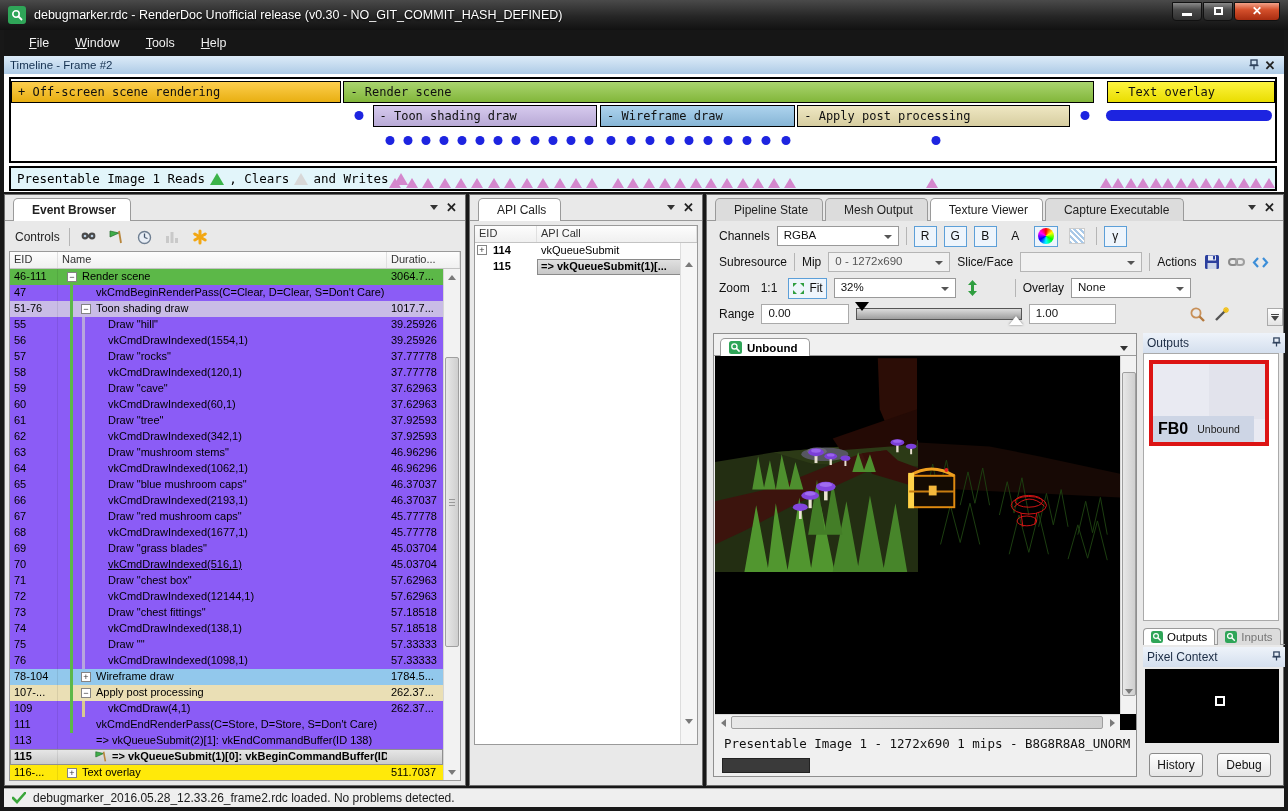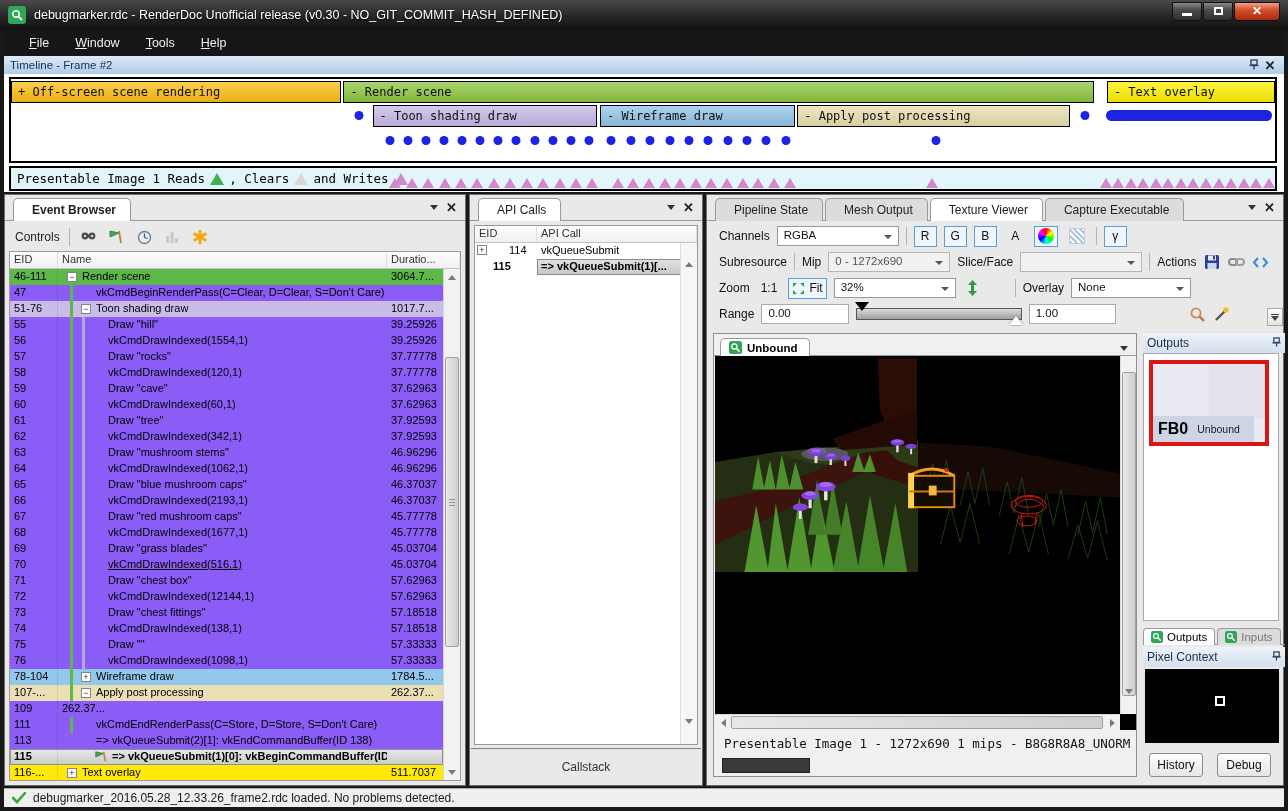--- a/index.html
+++ b/index.html
@@ -481,20 +481,21 @@
               <div class="eb-name"><span class="eb-guide" style="left: 12px; background: rgb(92, 184, 72);"></span><span class="eb-expand" style="left: 23px;">+</span><span class="eb-label" style="margin-left: 38px;">Wireframe draw</span></div>
               <div class="eb-dur">1784.5...</div>
             </div>
             <div class="eb-row" style="background: rgb(234, 223, 181);">
               <div class="eb-eid">107-...</div>
               <div class="eb-name"><span class="eb-guide" style="left: 12px; background: rgb(92, 184, 72);"></span><span class="eb-expand" style="left: 23px;">−</span><span class="eb-label" style="margin-left: 38px;">Apply post processing</span></div>
               <div class="eb-dur">262.37...</div>
             </div>
             <div class="eb-row">
               <div class="eb-eid">109</div>
+              <div class="eb-name"><span class="eb-guide" style="left: 12px; background: rgb(92, 184, 72);"></span><span class="eb-guide" style="left: 24px; background: rgb(216, 202, 144);"></span><span class="eb-label" style="margin-left: 50px;">vkCmdDraw(4,1)</span></div>
               <div class="eb-dur">262.37...</div>
             </div>
             <div class="eb-row">
               <div class="eb-eid">111</div>
               <div class="eb-name"><span class="eb-guide" style="left: 12px; background: rgb(92, 184, 72);"></span><span class="eb-label" style="margin-left: 38px;">vkCmdEndRenderPass(C=Store, D=Store, S=Don't Care)</span></div>
               <div class="eb-dur"></div>
             </div>
             <div class="eb-row">
               <div class="eb-eid">113</div>
               <div class="eb-name"><span class="eb-label" style="margin-left: 38px;">=&gt; vkQueueSubmit(2)[1]: vkEndCommandBuffer(ID 138)</span></div>
@@ -536,35 +537,32 @@
           <span class="xmark">✕</span>
         </div>
       </div>
       <div class="api-table">
         <div class="api-header">
           <div class="a-eid">EID</div>
           <div class="a-call">API Call</div>
         </div>
         <div>
             <div class="api-row">
-              <div class="a-eidv"><span class="eb-expand" style="left: 2px; top: 2px;">+</span><span style="margin-left: 28px;">114</span></div>
+              <div class="a-eidv"><span class="eb-expand" style="left: 2px; top: 2px;">+</span><span style="margin-left: 12px; font-weight: bold;">114</span></div>
               <div class="a-callv">vkQueueSubmit</div>
             </div>
             <div class="api-row sel" style="font-weight: bold;">
               <div class="a-eidv"><span style="margin-left: 12px;">115</span></div>
               <div class="a-callv">=&gt; vkQueueSubmit(1)[...</div>
             </div>
           </div>
         <div class="api-scroll">
           <div class="arr" style="position:absolute;top:2px;left:4px;"><span class="tri-up"></span></div>
           <div class="arr" style="position:absolute;bottom:2px;left:4px;"><span class="tri-dn"></span></div>
         </div>
-      </div>
-      <div class="callstack-bar">
-        <span>Callstack</span>
       </div>
     </div>
 
     <div class="panel panel-right">
       <div class="ptabbar">
         <div style="display:flex;align-items:flex-end;">
             <div class="ptab">Pipeline State</div>
             <div class="ptab">Mesh Output</div>
             <div class="ptab active">Texture Viewer</div>
             <div class="ptab">Capture Executable</div>

